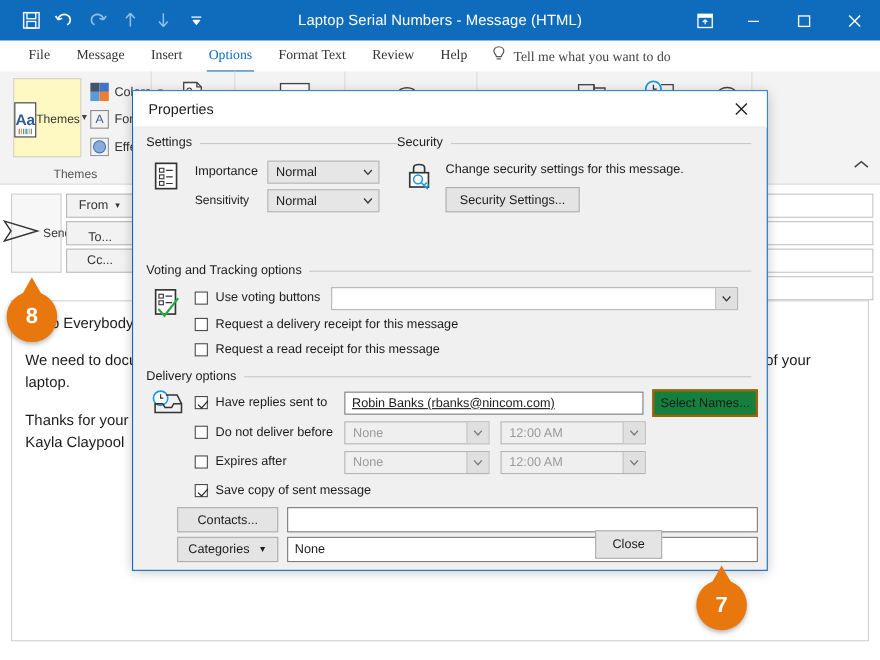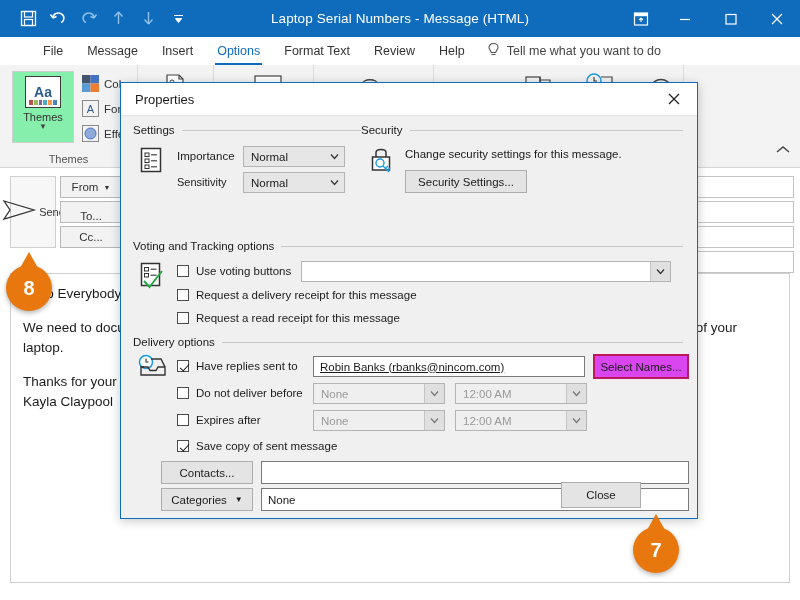--- a/index.html
+++ b/index.html
@@ -36,21 +36,21 @@
   .win-btn {
     width:46px; height:37px; display:flex; align-items:center;
     justify-content:center; color:#ffffff; font-size:13px;
   }
   .win-btn.ribbondisp { width:42px; }
 
   
   .tabbar {
     position:absolute; left:0; top:37px; width:800px; height:28px;
     background:#ffffff; display:flex; align-items:center;
-    padding-left:31px; gap:0px;
+    padding-left:14px; gap:0px;font-family:Liberation Serif, serif;
   }
   .tab {
     padding:3px 12px 4px 12px; font-size:12.5px; color:#333333;
     position:relative; white-space:nowrap;
   }
   .tab.active { color:#0f6cbd; }
   .tab.active:after {
     content:""; position:absolute; left:10px; right:10px; bottom:-4px;
     height:2.5px; background:#0f6cbd;
   }
@@ -67,22 +67,22 @@
   .rgroup {
     position:absolute; top:0; height:103px;
     border-right:1px solid #dcdcdc;
   }
   .rgroup-label {
     position:absolute; bottom:3px; left:0; right:0; text-align:center;
     font-size:11px; color:#555555;
   }
   .themes-big {
     position:absolute; left:12px; top:6px; width:62px; height:72px;
-    display:flex; flex-direction:column; align-items:center;
-    border:1px solid #cfcfcf; background:#86efac;
+    display:flex; flex-direction:row; align-items:center;
+    border:1px solid #cfcfcf; background:#fef9c3;
   }
   .themes-icon {
     width:36px; height:32px; margin-top:4px; border:1.5px solid #3b3b3b;
     background:#ffffff; position:relative;
     display:flex; align-items:center; justify-content:center;
     font-size:14px; color:#2d5b8c; font-weight:bold;
   }
   .themes-swatch {
     position:absolute; bottom:2px; left:3px; right:3px; height:5px;
     display:flex; gap:1px;
@@ -196,21 +196,21 @@
     background:#ffffff; border:1px solid #b4b4b4;
   }
   .combo.white .arrow { background:#e6e6e6; border-left:1px solid #cfcfcf; }
   .combo.split .arrow { background:#e0e0e0; border-left:1px solid #c4c4c4; }
 
   .btn {
     border:1px solid #adadad; background:#e4e4e4; height:23px;
     display:flex; align-items:center; justify-content:center;
     font-size:11.5px; color:#1b1b1b; white-space:nowrap;
   }
-  .btn.primary-outline { border:2px solid #be185d; background:#d946ef; }
+  .btn.primary-outline { border:2px solid #a16207; background:#15803d; }
 
   .txtfield {
     border:1px solid #7a7a7a; background:#ffffff; height:21px;
     display:flex; align-items:center; padding:0 6px;
     font-size:11.5px; color:#1b1b1b;
   }
   .underlined { text-decoration:underline; }
 
   
   .callout {
@@ -657,21 +657,21 @@
     <div class="btn" style="position:absolute;left:40px;top:372px;width:92px;">
       <span>Categories</span>
       <span style="font-size:8px;margin-left:8px;">▼</span>
     </div>
     <div class="txtfield" style="position:absolute;left:140px;top:372px;width:428px;height:23px;">
       <span>None</span>
     </div>
 
   </div>
 
-  <div class="btn" style="position:absolute;left:440px;top:399px;width:80px;height:26px;align-items:center;">
+  <div class="btn" style="position:absolute;left:420px;top:399px;width:61px;height:26px;align-items:center;">
     <span>Close</span>
   </div>
 </div>
 
 <div class="callout" style="left:6px; top:265px;">
   <span>8</span>
 </div>
 <div class="callout" style="left:633px; top:527px;">
   <span>7</span>
 </div>

